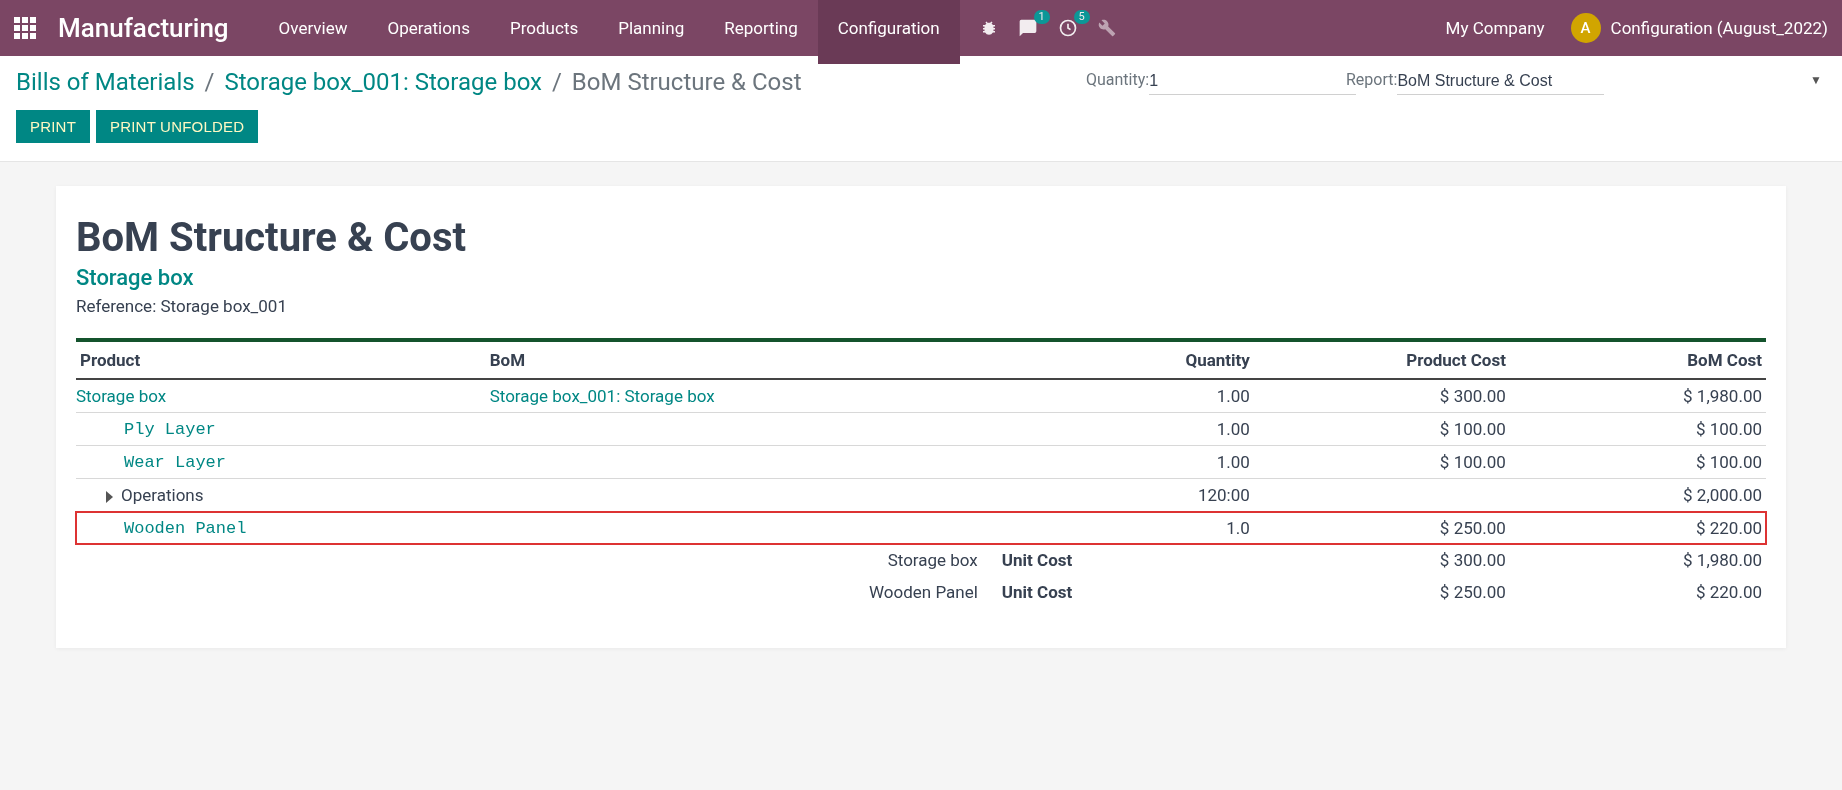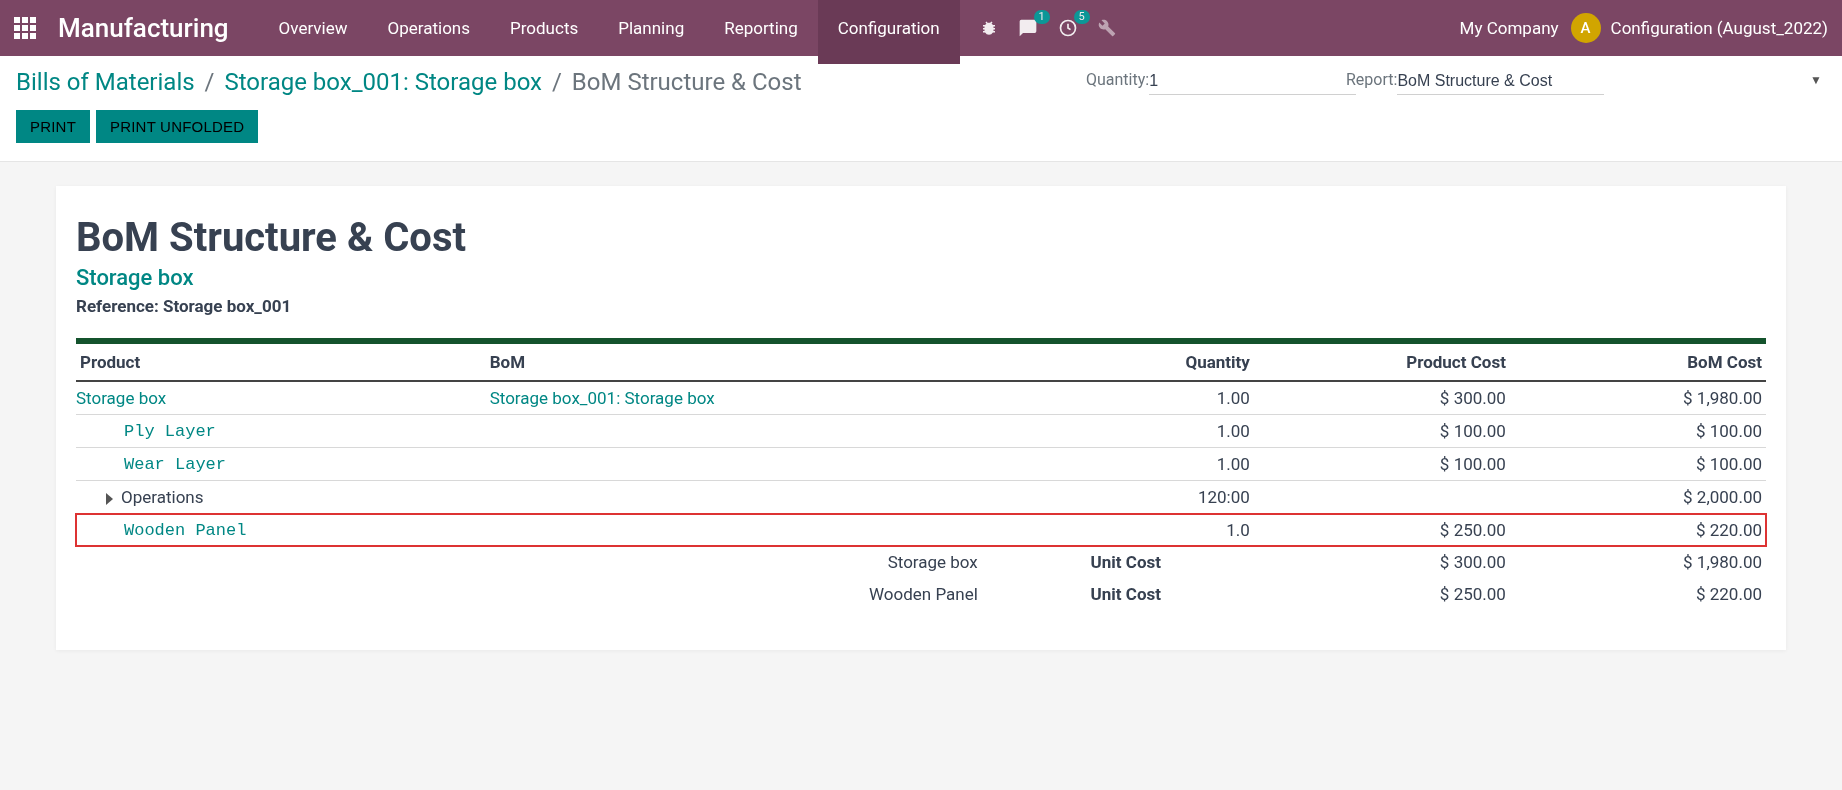--- a/index.html
+++ b/index.html
@@ -9,59 +9,59 @@
   .nav .apps { width:22px; height:22px; display:grid; grid-template-columns:repeat(3,6px); grid-template-rows:repeat(3,6px); gap:2px; margin-right:22px; cursor:pointer;}
   .nav .apps span { background:#fff; }
   .nav .brand { font-size:26px; font-weight:500; margin-right:30px; }
   .nav .menu { display:flex; align-items:center; }
   .nav .menu a { color:#fff; text-decoration:none; padding:0 20px; height:72px; display:flex; align-items:center; cursor:pointer; }
   .nav .menu a.active { background:#6a3a56; }
   .nav .spacer { width:10px; }
   .nav .icons { display:flex; align-items:center; gap:20px; margin-left:10px; }
   .nav .iconbtn { position:relative; color:#fff; opacity:.9; cursor:pointer; display:flex; align-items:center; }
   .nav .badge { position:absolute; top:-8px; right:-12px; background:#00a09d; color:#fff; border-radius:10px; font-size:11px; line-height:14px; min-width:16px; text-align:center; padding:0 4px; }
-  .nav .right { margin-left:auto; display:flex; align-items:center; gap:12px; }
+  .nav .right { margin-left:auto; display:flex; align-items:center; gap:26px; }
   .nav .company { color:#fff; cursor:pointer; }
   .nav .user { display:flex; align-items:center; gap:10px; cursor:pointer;}
   .nav .avatar { width:30px; height:30px; border-radius:50%; background:#d1a500; color:#fff; display:flex; align-items:center; justify-content:center; font-size:15px; font-weight:500;}
   
   .ctrl { background:#fff; padding:12px 16px 18px 16px; border-bottom:1px solid #e5e5e5; }
   .ctrl .row1 { display:flex; align-items:center; }
   .crumbs { font-size:24px; color:#6c757d; flex:1; }
   .crumbs a { color:#008784; text-decoration:none; cursor:pointer;}
   .crumbs .sep { color:#6c757d; margin:0 4px;}
   .field { display:flex; flex-direction:row; font-size:16px; color:#6c757d; }
   .field label { margin-bottom:4px; }
   .field .underline { border:none; border-bottom:1px solid #d0d0d0; font-size:16px; color:#374151; padding:2px 0 4px 0; outline:none; background:transparent;}
   .qtyfield { width:200px; margin-right:60px;}
   .rptfield { width:480px; position:relative;}
   .rptfield .caret { position:absolute; right:4px; bottom:8px; color:#555; pointer-events:none; font-size:12px;}
   .btns { margin-top:14px; display:flex; gap:6px;}
-  .btns button { background:#008784; color:#000000; border:none; padding:8px 14px; font-size:15px; font-weight:500; letter-spacing:.2px; cursor:pointer;}
+  .btns button { background:#008784; color:#fef9c3; border:none; padding:8px 14px; font-size:15px; font-weight:500; letter-spacing:.2px; cursor:pointer;}
   
   .sheet { background:#fff; margin:24px 56px; padding:28px 20px 40px 20px; box-shadow:0 1px 4px rgba(0,0,0,.05);}
   .sheet h1 { margin:0 0 4px 0; font-size:40px; font-weight:700; color:#374151;}
   .sheet .sub { color:#008784; font-size:22px; font-weight:500; margin-bottom:6px;}
-  .sheet .ref { font-size:17px; font-weight:700; margin-bottom:22px;}
+  .sheet .ref { font-size:17px; font-weight:400; margin-bottom:22px;}
   table { width:100%; border-collapse:collapse; }
-  thead th { text-align:left; font-weight:700; font-size:17px; border-top:6px solid #14532d; border-bottom:2px solid #444; padding:8px 4px;}
+  thead th { text-align:left; font-weight:700; font-size:17px; border-top:4px solid #14532d; border-bottom:2px solid #444; padding:8px 4px;}
   thead th.num, tbody td.num, tfoot td.num { text-align:right; }
   tbody td { border-bottom:1px solid #d8d8d8; padding:6px 4px; font-size:17px;}
   tbody td.link a { color:#008784; text-decoration:none; cursor:pointer;}
   tbody tr.ind1 td:first-child { padding-left:48px;font-family:Liberation Mono, monospace;}
   tbody tr.ind0 td:first-child { padding-left:0;}
   tbody tr.opind td:first-child { padding-left:30px;}
   .tri { display:inline-block; width:0; height:0; margin-right:8px; vertical-align:middle;}
   .tri.right { border-top:6px solid transparent; border-bottom:6px solid transparent; border-left:7px solid #555;}
   .tri.down { border-left:6px solid transparent; border-right:6px solid transparent; border-top:7px solid #555;}
   tr.hl td { border-bottom:none;}
   .hlwrap { outline:2px solid #d33; outline-offset:-1px;}
   tfoot td { padding:6px 4px; font-size:17px;}
   tfoot td.lbl { text-align:right; padding-right:20px;}
-  tfoot td.unit { text-align:center; font-weight:700;}
+  tfoot td.unit { text-align:left; font-weight:700;}
   svg { display:block;}
   .col-prod{width:24%}.col-bom{width:30%}.col-qty{width:15%}.col-pcost{width:15%}.col-bcost{width:15%}
 </style>
 </head>
 <body>
 
 <div class="nav">
   <div class="apps">
     <span></span>
       <span></span>

